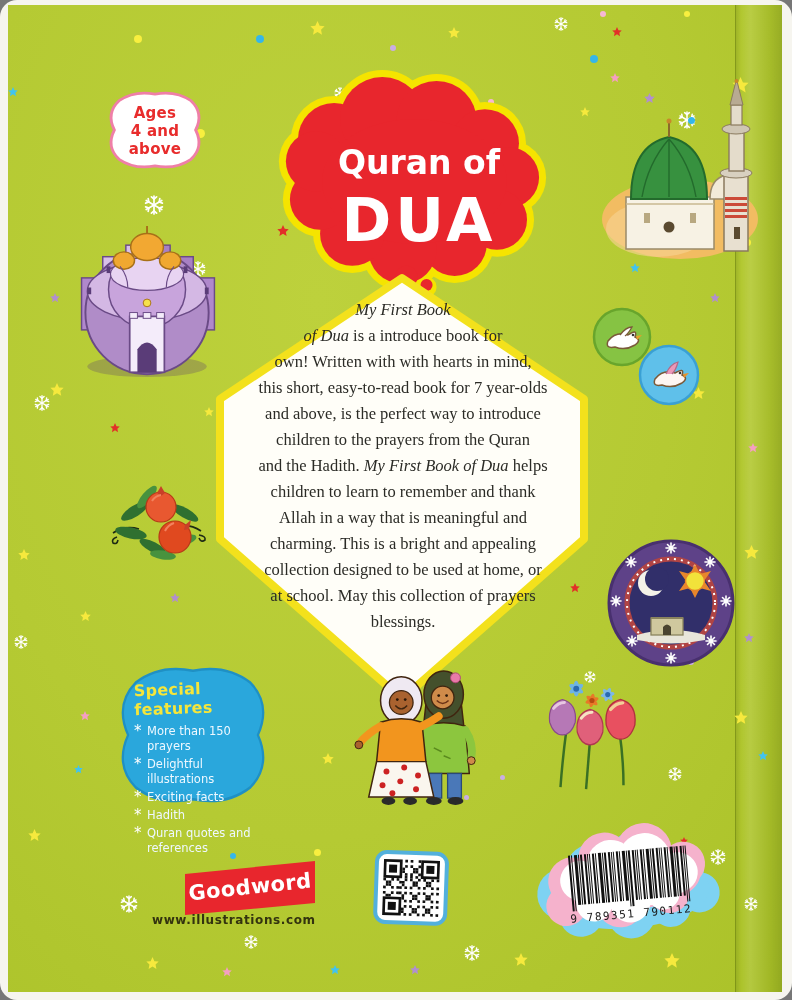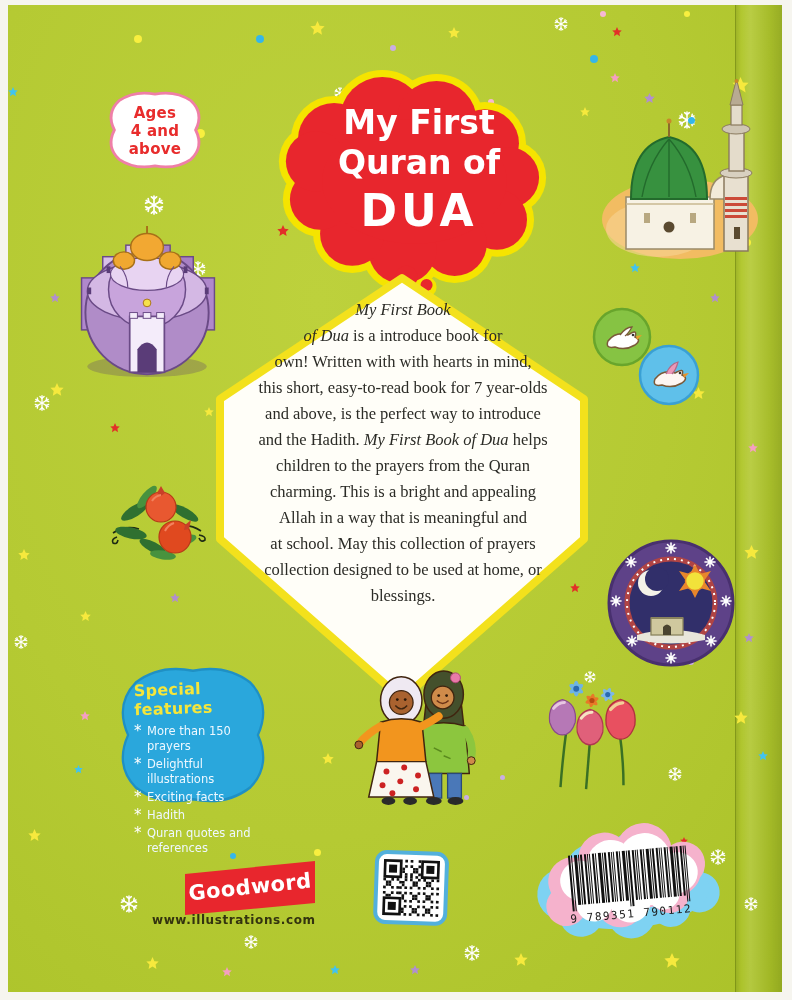--- a/index.html
+++ b/index.html
@@ -1,17 +1,17 @@
 <!DOCTYPE html>
 <html><head>
 <meta charset="utf-8">
 <style>
   html,body{margin:0;padding:0;background:#777;}
   .photo{position:relative;width:792px;height:1000px;background:#f6f5ef;overflow:hidden;
-         font-family:"DejaVu Sans",sans-serif;}
+         font-family:"DejaVu Sans",sans-serif;border-radius:17px;}
   .book{position:absolute;left:8px;top:5px;width:774px;height:987px;
         background:radial-gradient(ellipse at 40% 30%, #bdd13c 0%, #b5ca33 55%, #abc229 100%);
         overflow:hidden;}
   svg{overflow:visible;display:block;}
   .spine{position:absolute;right:0;top:0;bottom:0;width:46px;z-index:0;
          background:linear-gradient(90deg, rgba(70,90,0,.18) 0px, rgba(70,90,0,0) 5px,
                     rgba(255,255,255,.10) 14px, rgba(70,90,0,.10) 34px, rgba(60,80,0,.22) 46px);
          border-left:1px solid rgba(80,100,0,.28);}
   .deco{position:absolute;z-index:1;pointer-events:none;}
   .abs{position:absolute;}
@@ -20,21 +20,21 @@
   
   .ages{left:95px;top:82px;width:104px;height:86px;}
   .ages-text{position:absolute;left:0;top:17px;width:100%;text-align:center;
              color:#e82c2c;font-weight:bold;font-size:15px;line-height:18px;letter-spacing:.3px;}
 
   
   .cloud{left:277px;top:76px;width:268px;height:216px;}
   .cloud-text{position:absolute;width:100%;text-align:center;color:#fff;font-weight:bold;}
   .ct1{top:22px;font-size:33px;}
   .ct2{top:62px;font-size:33px;}
-  .ct3{top:104px;font-size:44px;letter-spacing:4px;}
+  .ct3{top:104px;font-size:60px;letter-spacing:4px;}
 
   
   .panel{left:207px;top:266px;width:375px;height:435px;}
   .blurb{left:220px;top:292px;width:350px;text-align:center;z-index:3;
          font-family:"Liberation Serif",serif;font-size:16.5px;line-height:26px;color:#2b2b26;}
   .blurb-line{white-space:nowrap;}
   .blurb i{font-style:italic;}
 
   
   .features{left:102px;top:654px;width:166px;height:152px;}
@@ -1041,21 +1041,20 @@
           <circle cx="168" cy="162" r="32"></circle>
             <circle cx="116" cy="168" r="34"></circle>
             <circle cx="66" cy="152" r="32"></circle>
           <circle cx="34" cy="118" r="30"></circle>
             <circle cx="30" cy="80" r="30"></circle>
           <ellipse cx="128" cy="100" rx="92" ry="62"></ellipse>
           <circle cx="120" cy="195" r="11"></circle>
             <circle cx="140" cy="203" r="6"></circle>
         </g>
       </svg>
-      <div class="cloud-text ct1">My First</div>
       <div class="cloud-text ct2">Quran of</div>
       <div class="cloud-text ct3">DUA</div>
     </div>
 
     <div class="abs z2" style="left:590px;top:72px;width:174px;height:194px;">
       <svg width="174" height="194" viewBox="0 0 174 194">
         <ellipse cx="82" cy="142" rx="78" ry="40" fill="#f2bc62"></ellipse>
         <ellipse cx="60" cy="152" rx="52" ry="28" fill="#f6d190" opacity=".65"></ellipse>
         <rect x="28" y="120" width="88" height="52" fill="#f7f2e4" stroke="#9a8a68" stroke-width="1.5"></rect>
         <line x1="28" y1="127" x2="116" y2="127" stroke="#c8b890" stroke-width="1.5"></line>
@@ -1117,26 +1116,27 @@
       <svg width="375" height="435" viewBox="0 0 375 435">
         <polygon points="187,7 369,128 369,268 187,428 5,268 5,128" fill="#fffef8" stroke="#f3e11c" stroke-width="8" stroke-linejoin="round"></polygon>
       </svg>
     </div>
     <div class="abs blurb" id="blurb">
         <div class="blurb-line"><i>My First Book</i></div>
         <div class="blurb-line"><i>of Dua</i><span> is a introduce book for</span></div>
         <div class="blurb-line"><span>own! Written with with hearts in mind,</span></div>
         <div class="blurb-line"><span>this short, easy-to-read book for 7 year-olds</span></div>
         <div class="blurb-line"><span>and above, is the perfect way to introduce</span></div>
+        <div class="blurb-line"><span>children to the prayers from the Quran</span></div>
         <div class="blurb-line"><span>and the Hadith. </span><i>My First Book of Dua</i><span> helps</span></div>
-        <div class="blurb-line"><span>children to the prayers from the Quran</span></div>
+        <div class="blurb-line"><span>children to learn to remember and thank</span></div>
+        <div class="blurb-line"><span>Allah in a way that is meaningful and</span></div>
         <div class="blurb-line"><span>charming. This is a bright and appealing</span></div>
-        <div class="blurb-line"><span>Allah in a way that is meaningful and</span></div>
+        <div class="blurb-line"><span>collection designed to be used at home, or</span></div>
         <div class="blurb-line"><span>at school. May this collection of prayers</span></div>
-        <div class="blurb-line"><span>collection designed to be used at home, or</span></div>
         <div class="blurb-line"><span>blessings.</span></div>
       </div>
 
     <div class="abs z3" style="left:584px;top:302px;width:60px;height:60px;">
       <svg width="60" height="60" viewBox="0 0 60 60">
         <circle cx="30" cy="30" r="28" fill="#86c343" stroke="#68a52c" stroke-width="2.5"></circle>
         <path d="M16,34 Q24,24 36,28 Q46,21 43,30 Q50,33 43,38 Q33,44 23,40 Q13,42 16,34 Z" fill="#fff" stroke="#7a5a3a" stroke-width="1.5"></path>
         <path d="M28,28 Q34,20 40,20 Q36,27 33,29" fill="#fff" stroke="#7a5a3a" stroke-width="1.3"></path>
         <polygon points="44,29 50,28 45,33" fill="#e8a02a"></polygon>
         <circle cx="41" cy="28" r="1.3" fill="#333"></circle>

